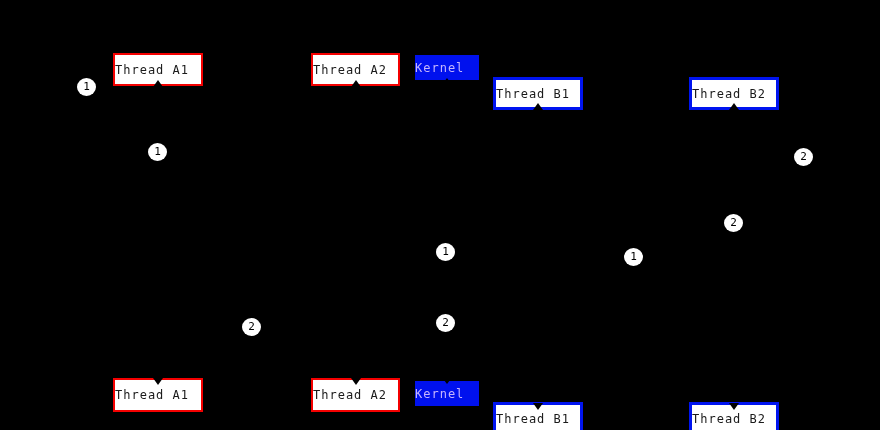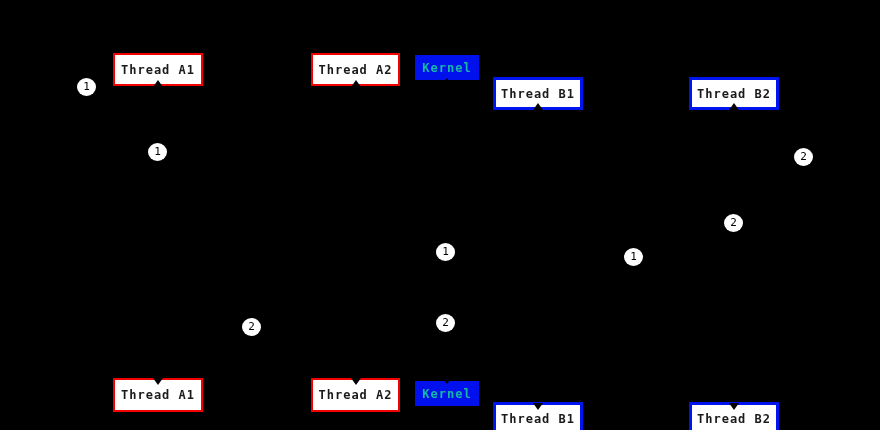--- a/index.html
+++ b/index.html
@@ -10,36 +10,35 @@
     background: #000000;
     overflow: hidden;
     font-family: "DejaVu Sans Mono", monospace;
   }
   .box {
     position: absolute;
     box-sizing: border-box;
     background: #ffffff;
     display: flex;
     align-items: center;
-    justify-content: center;
-    font-weight: bold;
+    justify-content: flex-start;
   }
   .box .lbl {
     font-size: 12px;
     letter-spacing: 1px;
     color: #1a1a1a;
     white-space: nowrap;
   }
   .box.red  { border: 2px solid #f40000; }
   .box.blue { border: 3px solid #0014f0; margin-top: 24px; }
   .box.kernel {
     background: #0011ee;
     border: none;
   }
-  .box.kernel .lbl { color: #14b8a6; }
+  .box.kernel .lbl { color: #c4b5fd; }
   .notch {
     position: absolute;
     width: 0; height: 0;
     left: 50%;
     transform: translateX(-50%);
   }
   
   .notch-bottom {
     bottom: -3px;
     border-left: 5px solid transparent;

